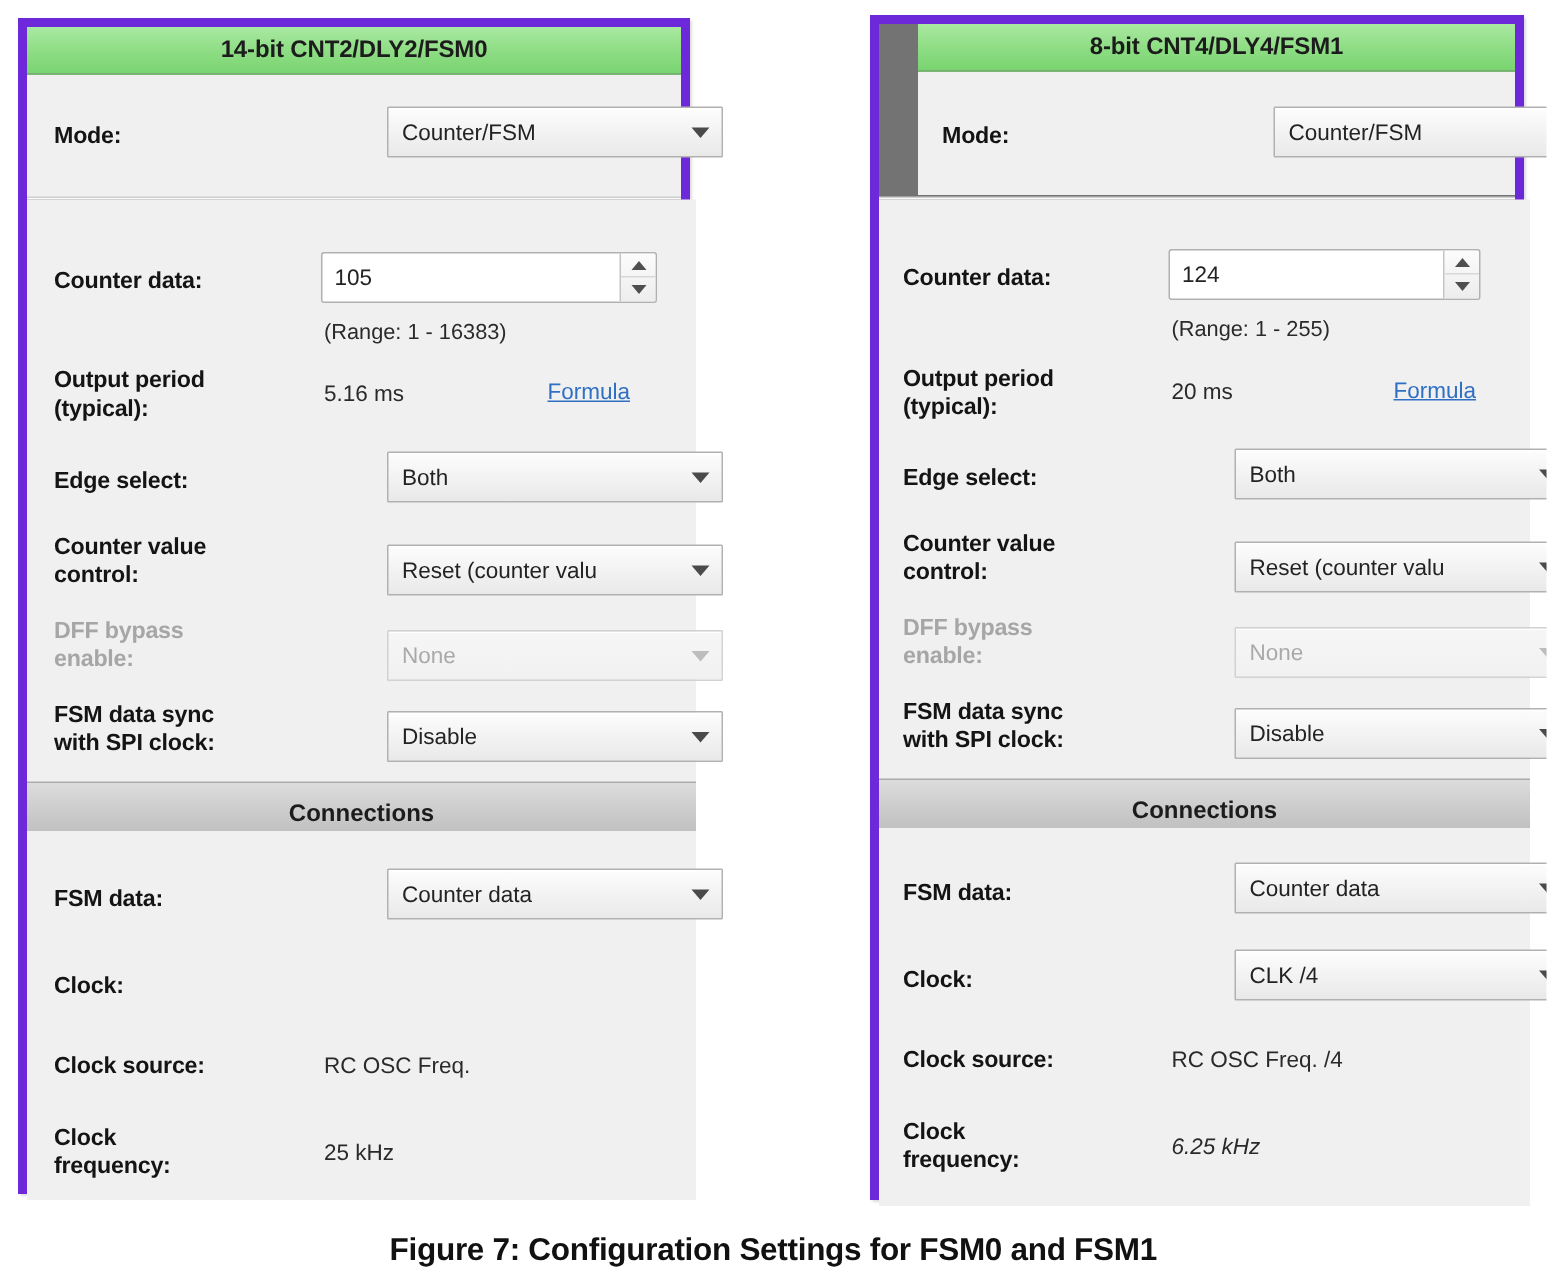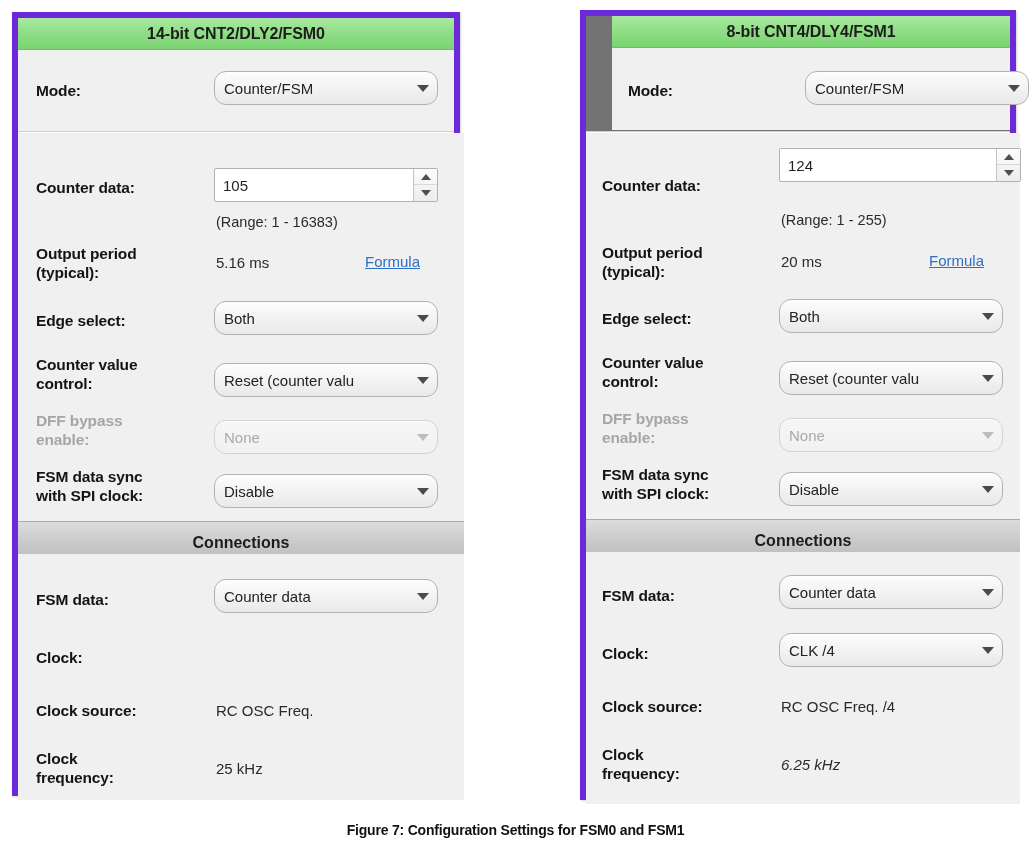--- a/index.html
+++ b/index.html
@@ -72,24 +72,25 @@
     font-size: 14.5px;
     color: #2a2a2a;
   }
 
   
   .combo {
     position: absolute;
     height: 34px;
     background: linear-gradient(to bottom, #fdfdfd 0%, #f3f3f3 48%, #e9e9e9 100%);
     border: 1px solid #b1b1b1;
-    border-radius: 12px;
+    border-radius: 1px;
     box-shadow: inset 0 1px 0 #ffffff;
     cursor: pointer;
     overflow: hidden;
+    margin-left: 44px;
   }
   .combo .ctext {
     position: absolute;
     left: 9px; top: 0; right: 26px;
     height: 100%;
     display: flex; align-items: center;
     font-size: 15px;
     color: #232323;
     white-space: nowrap;
     overflow: hidden;
@@ -154,21 +155,21 @@
     border-top: 6px solid #4f4f4f;
     margin-top: -3px;
   }
 
   
   .caption {
     position: absolute;
     left: 0; right: 0;
     text-align: center;
     font-weight: bold;
-    font-size: 14px;
+    font-size: 21px;
     color: #111;
     letter-spacing: -0.2px;
   }
 </style>
 </head>
 <body>
 
 <div id="stage">
 
   <div class="panel" style="left:12px; top:12px; width:448px; height:784px;">
@@ -265,21 +266,21 @@
         <span class="ctext">Counter/FSM</span>
         <span class="arrow"></span>
       </div>
     </div>
 
     <div class="hr" style="top:115px;"></div>
 
     <div class="panel-body" style="position:absolute; left:0; top:117px; width:434px; height:388px;">
 
       <div class="lbl" style="left:16px; top:43px;">Counter data:</div>
-      <div class="spin" style="left:193px; top:15px; width:242px;">
+      <div class="spin" style="left:193px; top:33px; width:208px;">
         <span class="stext">124</span>
         <span class="btns">
           <span class="b up">
               <i></i>
             </span>
           <span class="b down">
               <i></i>
             </span>
         </span>
       </div>

